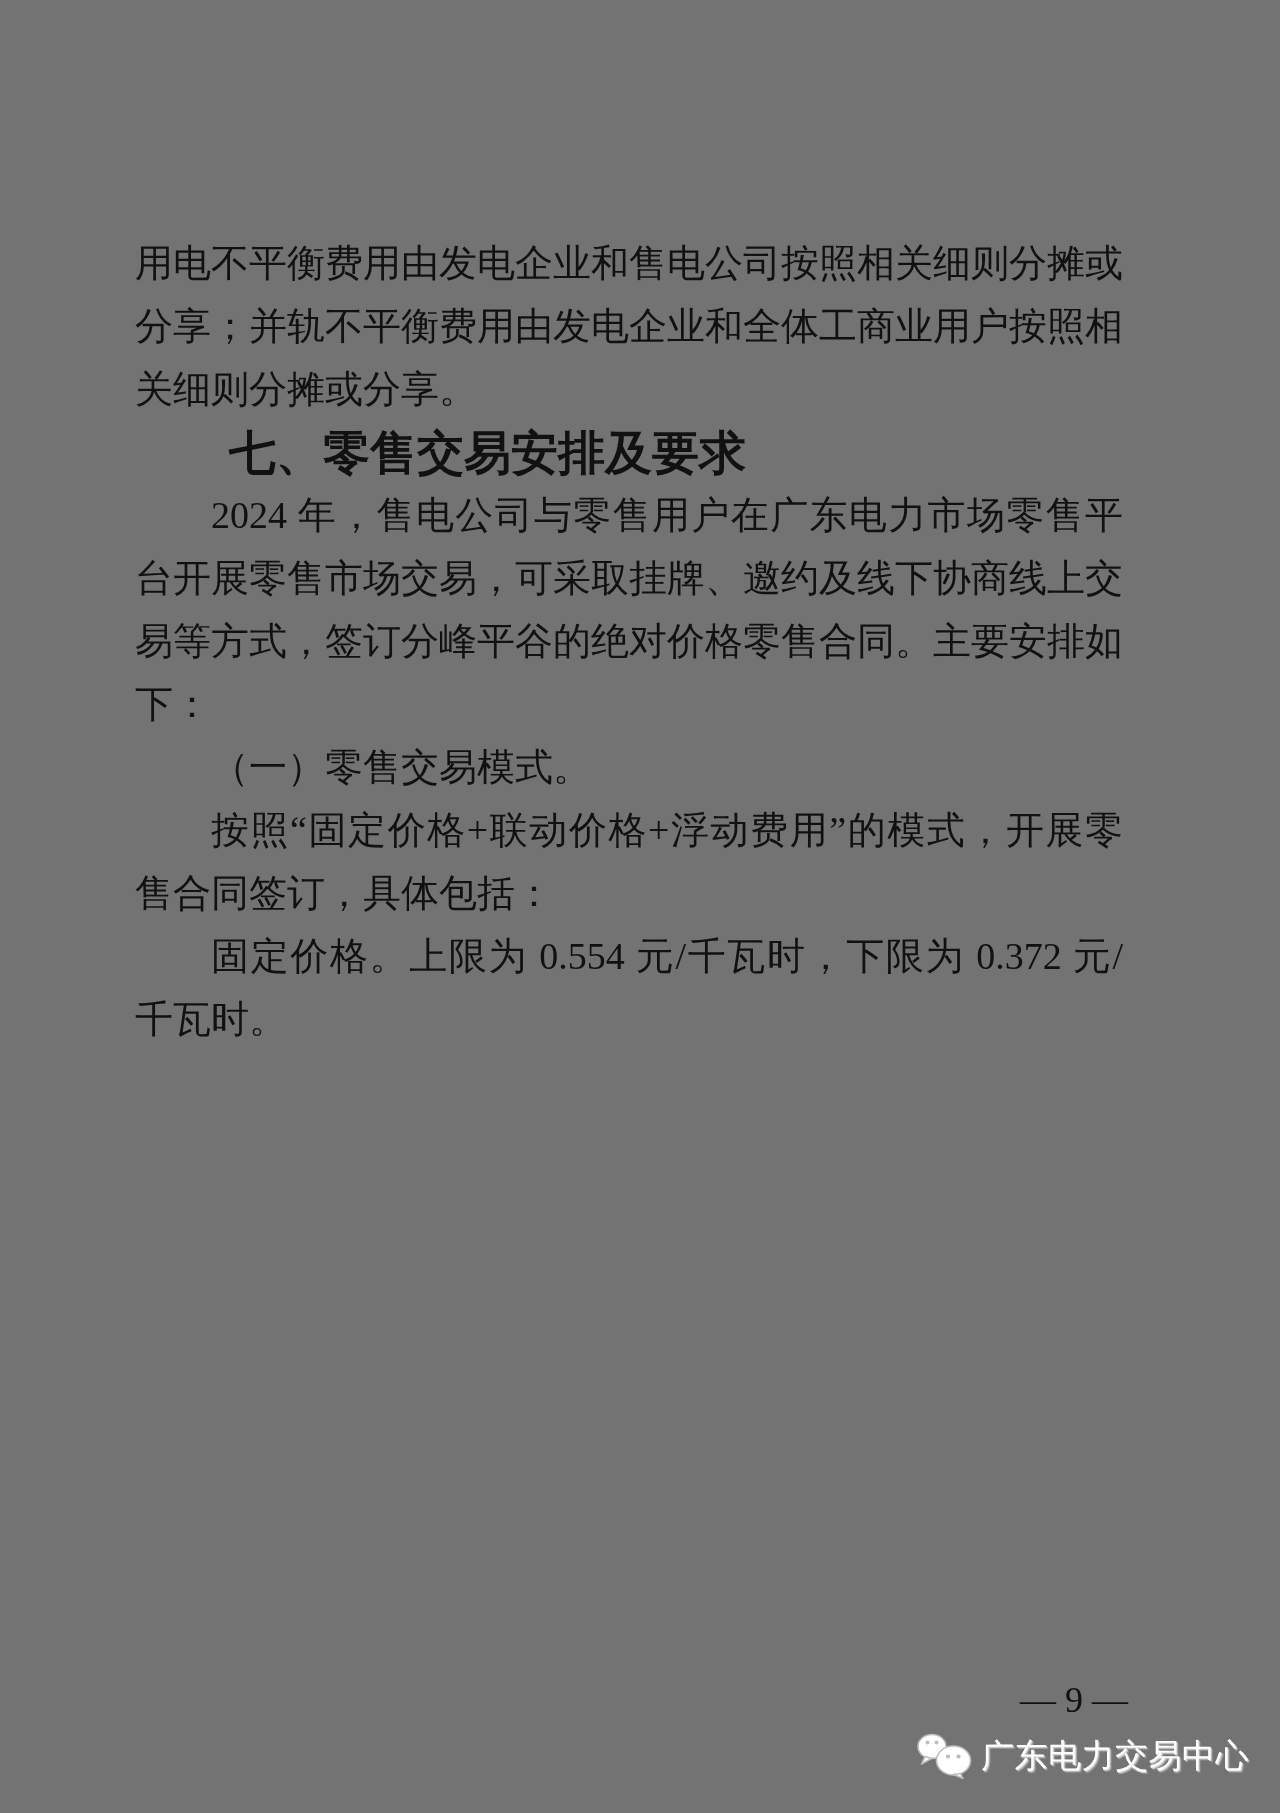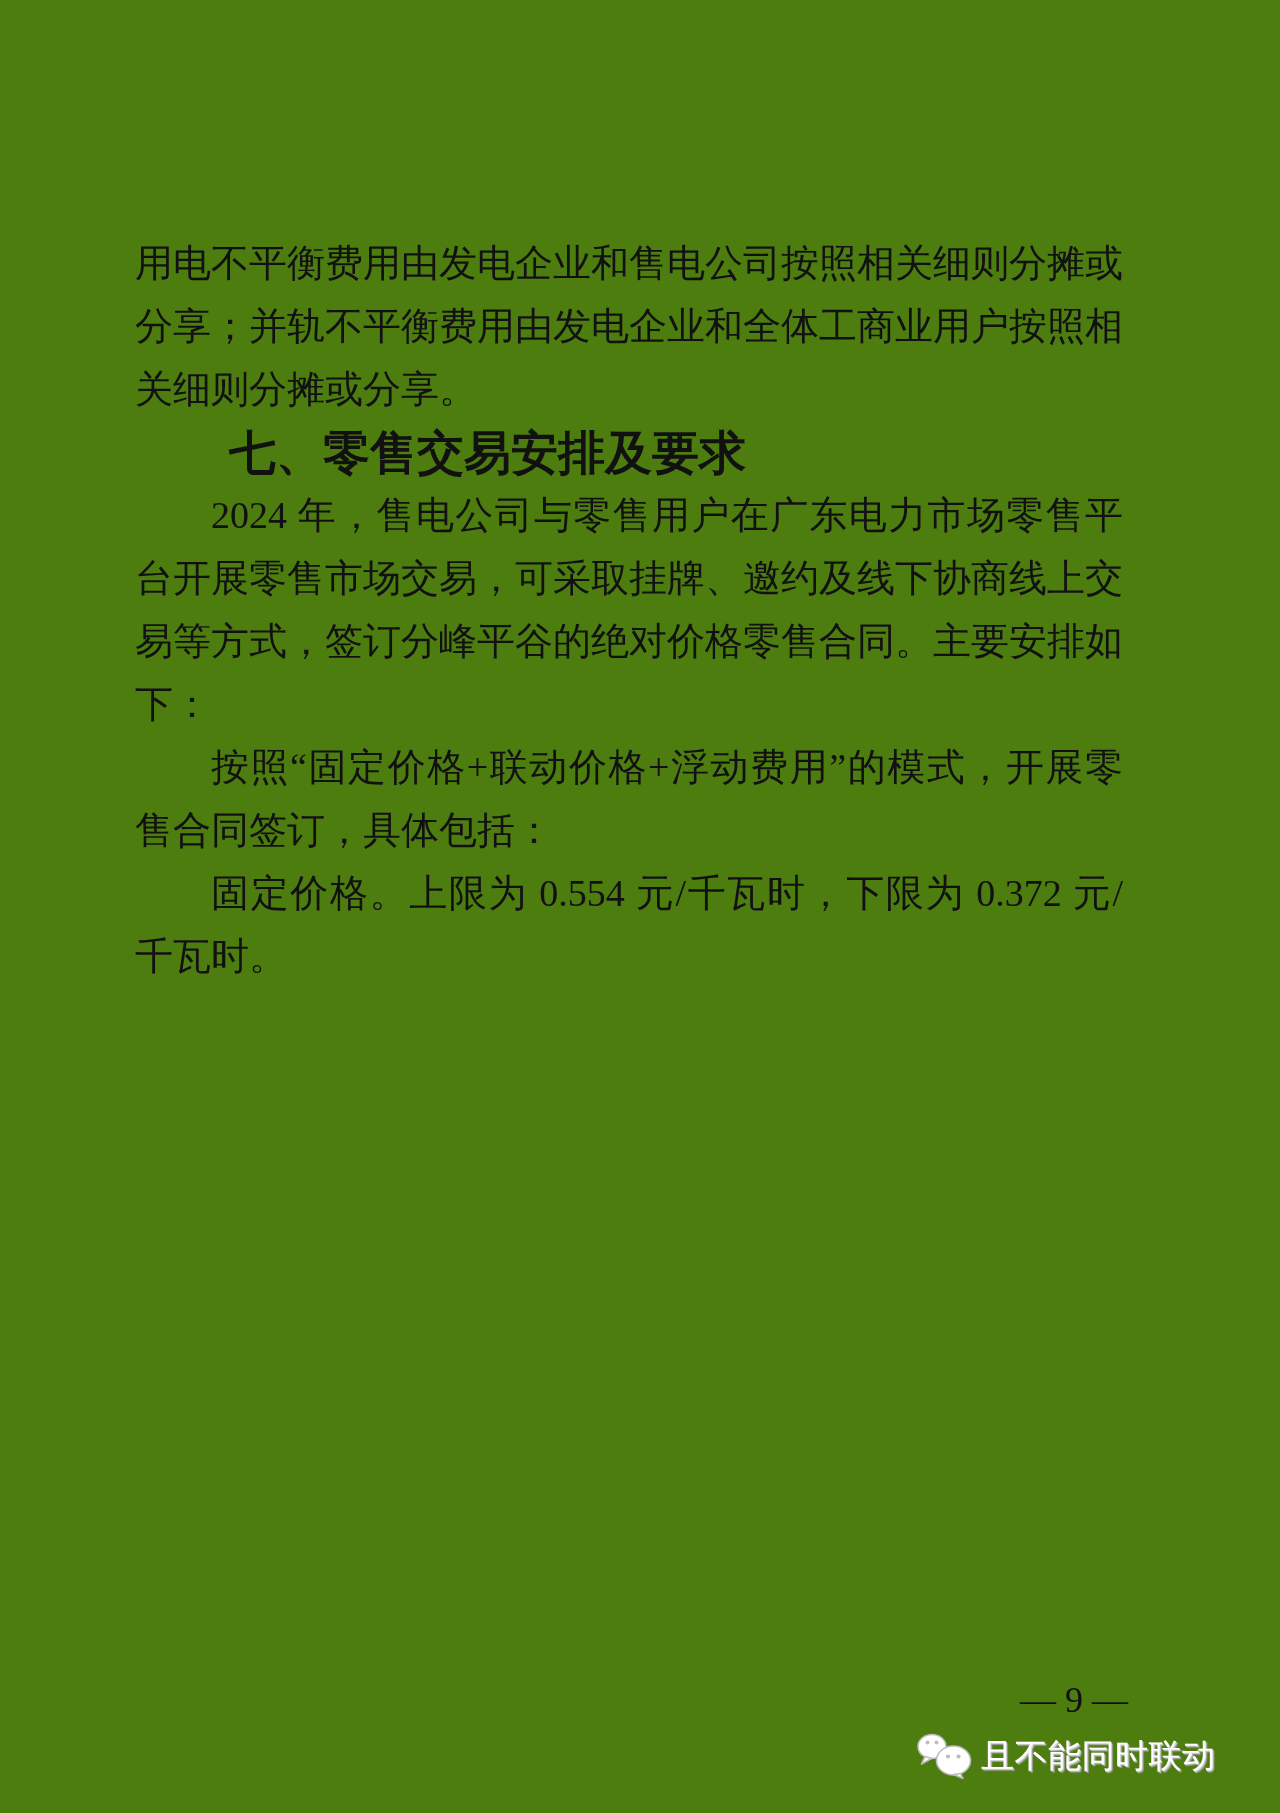--- a/index.html
+++ b/index.html
@@ -1,20 +1,20 @@
 <!DOCTYPE html>
 <html><head>
 <meta charset="utf-8">
 <style>
   html, body { margin: 0; padding: 0; background: #ffffff; }
   .page {
     position: relative;
     width: 1280px;
     height: 1813px;
-    background: #4d7c0f;
+    background: #737373;
     overflow: hidden;
     font-family: "Liberation Serif", serif;
     color: #111111;
   }
   .content {
     position: absolute;
     left: 135px;
     top: 232px;
     width: 988px;
     font-size: 38px;
@@ -65,20 +65,21 @@
 </style>
 </head>
 <body>
 
 <div class="page">
 
   <div class="content">
     <p class="no-indent">用电不平衡费用由发电企业和售电公司按照相关细则分摊或分享；并轨不平衡费用由发电企业和全体工商业用户按照相关细则分摊或分享。</p>
     <h2 class="heading">七、零售交易安排及要求</h2>
     <p>2024 年，售电公司与零售用户在广东电力市场零售平台开展零售市场交易，可采取挂牌、邀约及线下协商线上交易等方式，签订分峰平谷的绝对价格零售合同。主要安排如下：</p>
+    <p>（一）零售交易模式。</p>
     <p>按照“固定价格+联动价格+浮动费用”的模式，开展零售合同签订，具体包括：</p>
     <p>固定价格。上限为 0.554 元/千瓦时，下限为 0.372 元/千瓦时。</p>
   </div>
 
   <div class="page-number">— 9 —</div>
 
   <div class="watermark">
     <span>
       <svg class="wechat-icon-svg" width="58" height="46" viewBox="0 0 58 46">
         <g fill="#ffffff" stroke="#bcbcbc" stroke-width="1.6">
@@ -88,16 +89,16 @@
           <path d="M44.5 40.5 L47 45.5 L37.5 41.5 Z" stroke-linejoin="round"></path>
         </g>
         <g fill="#bcbcbc" stroke="none">
           <circle cx="11.5" cy="9.5" r="1.9"></circle>
           <circle cx="20.5" cy="9.5" r="1.9"></circle>
           <circle cx="32" cy="23.5" r="2.1"></circle>
           <circle cx="42.5" cy="23.5" r="2.1"></circle>
         </g>
       </svg>
     </span>
-    <span class="brand">且不能同时联动</span>
+    <span class="brand">广东电力交易中心</span>
   </div>
 
 </div>
 
 </body></html>

